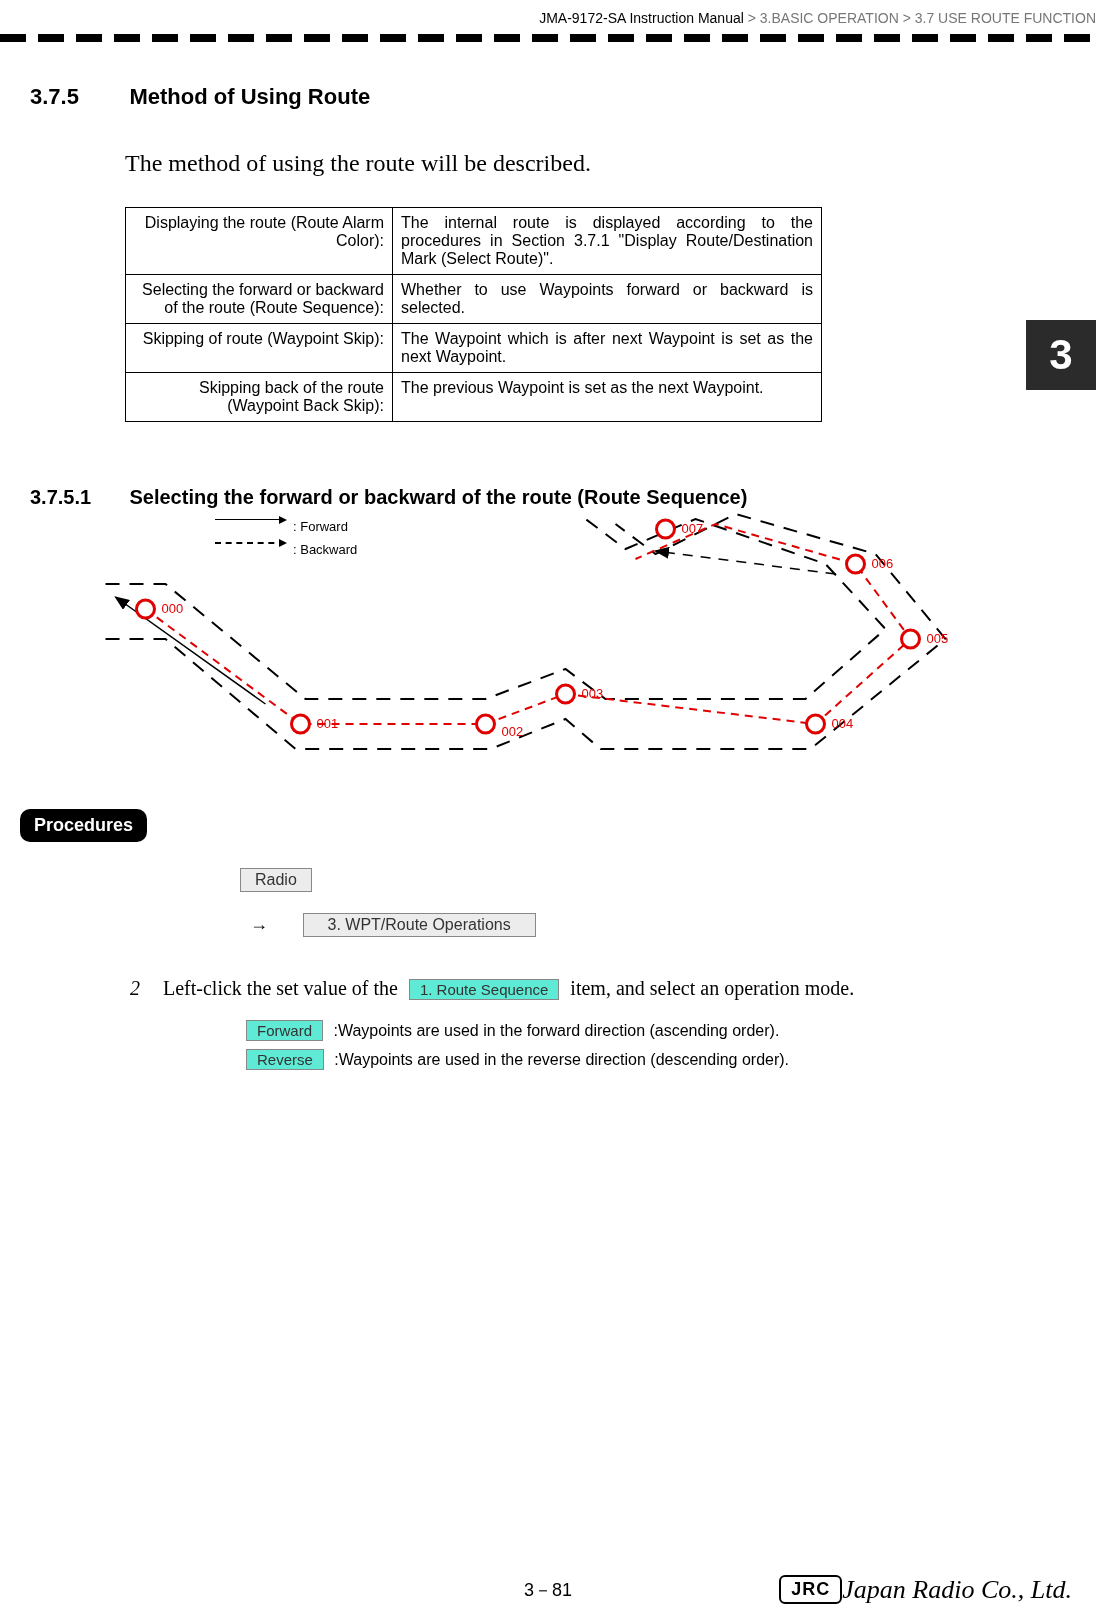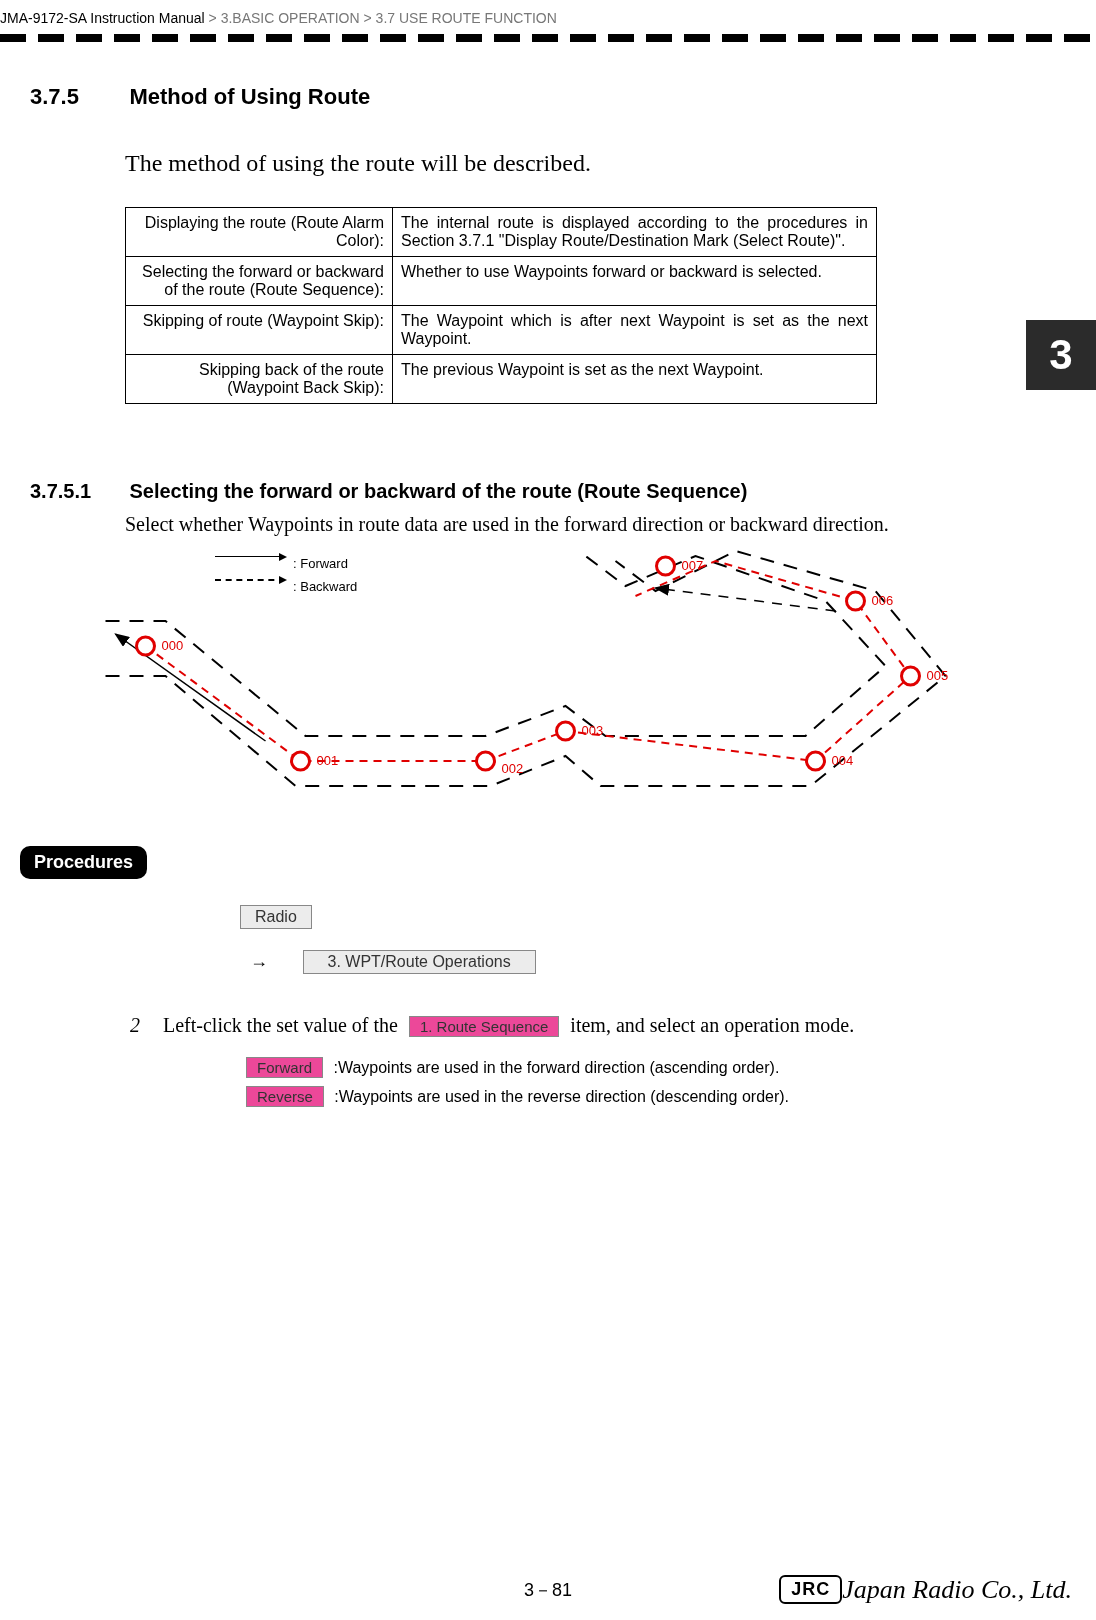--- a/index.html
+++ b/index.html
@@ -1,25 +1,25 @@
 <!DOCTYPE html>
 <html><head>
 <meta charset="utf-8">
 <style>
   html,body{margin:0;padding:0;background:#fff;font-family:Arial,Helvetica,sans-serif;color:#000;width:1096px}
   .page{width:1096px;min-height:1620px;position:relative;padding:0 0 80px 0;box-sizing:border-box}
-  .header{font-size:14px;text-align:left;padding:10px 0 4px 0}
+  .header{font-size:14px;text-align:right;padding:10px 0 4px 0}
   .header .light{color:#777}
   .dash-thick{height:10px;display:flex;flex-wrap:nowrap;overflow:hidden;margin:4px 0 40px 0}
   .dash-thick span{display:inline-block;width:26px;height:8px;background:#000;margin-right:12px;flex:0 0 auto}
   .sec-num{display:inline-block;width:95px;font-size:22px;font-weight:bold;vertical-align:top}
   .sec-title{display:inline-block;font-size:22px;font-weight:bold}
   .row-sec{padding:0 30px}
   .intro{font-family:'Times New Roman',Times,serif;font-size:24px;padding:40px 22px 20px 125px}
-  .tbl{margin:10px 40px 16px 125px;border-collapse:collapse;width:752px;font-size:16px}
+  .tbl{margin:10px 40px 4px 125px;border-collapse:collapse;width:697px;font-size:16px}
   .tbl td{border:1px solid #000;padding:6px 8px;vertical-align:top}
   .tbl td.left{text-align:right;width:250px}
   .tbl td.right{text-align:justify}
   .chapter-tab{position:absolute;right:0;top:320px;width:70px;height:70px;background:#2b2b2b;color:#fff;font-size:42px;font-weight:bold;display:flex;align-items:center;justify-content:center}
   .sub-sec{padding:60px 30px 0 30px}
   .sub-sec-num{display:inline-block;width:95px;font-size:20px;font-weight:bold;vertical-align:top}
   .sub-sec-title{display:inline-block;font-size:20px;font-weight:bold;max-width:870px}
   .sub-intro{font-family:'Times New Roman',Times,serif;font-size:20px;padding:10px 30px 10px 125px}
   .diagram-wrap{position:relative;height:260px;margin:0 40px 0 95px}
   .legend{position:absolute;left:120px;top:10px;font-size:13px}
@@ -32,21 +32,21 @@
   .proc-label{display:inline-block;background:#000;color:#fff;border-radius:10px;padding:6px 14px;font-size:18px;font-weight:bold;margin:40px 0 6px 20px}
   .proc-step1{padding:0 140px 0 130px}
   .step-num{font-family:'Times New Roman',Times,serif;font-size:20px;display:inline-block;width:30px;vertical-align:top}
   .step-bold{font-size:18px;font-weight:bold;display:inline-block;max-width:760px}
   .menu-flow{padding:20px 0 0 240px;font-size:18px;font-family:'Times New Roman',Times,serif}
   .menubtn{display:inline-block;border:1px solid #888;background:#ececec;padding:2px 14px;font-family:Arial,Helvetica,sans-serif;font-size:16px;color:#333}
   .menubtn.wide{padding:2px 24px}
   .arrow{display:inline-block;margin:0 30px 0 10px}
   .proc-step2{padding:40px 140px 0 130px;font-family:'Times New Roman',Times,serif;font-size:20px}
   .proc-step2 .step-num2{font-style:italic;padding-right:18px}
-  .inlinebtn{display:inline-block;border:1px solid #888;background:#ec4899;padding:1px 10px;font-family:Arial,Helvetica,sans-serif;font-size:15px;color:#333;margin:0 6px;vertical-align:baseline}
+  .inlinebtn{display:inline-block;border:1px solid #888;background:#5eead4;padding:1px 10px;font-family:Arial,Helvetica,sans-serif;font-size:15px;color:#333;margin:0 6px;vertical-align:baseline}
   .desc-list{padding:20px 0 0 240px;font-size:16px}
   .desc-list .drow{margin-bottom:8px}
   .footer{position:absolute;bottom:30px;left:0;right:0;display:flex;align-items:center;justify-content:center}
   .pagenum{font-size:18px;position:absolute;left:50%;transform:translateX(-50%)}
   .jrc{position:absolute;right:24px;display:flex;align-items:flex-start;gap:0}
   .jrc .box{border:2px solid #000;border-radius:6px;padding:2px 10px;font-weight:bold;font-size:18px;letter-spacing:1px}
   .jrc .script{font-family:'Brush Script MT','Segoe Script',cursive;font-size:26px;font-style:italic}
 </style>
 </head>
 <body>
@@ -120,21 +120,20 @@
     </tr>
   </tbody>
     </table>
 
   <div class="chapter-tab">3</div>
 
   <div class="sub-sec">
     <span class="sub-sec-num">3.7.5.1</span>
     <span class="sub-sec-title">Selecting the forward or backward of the route (Route Sequence)</span>
   </div>
-  <div class="sub-intro">Select whether Waypoints in route data are used in the forward direction or backward direction.</div>
 
   <div class="diagram-wrap">
     <div class="legend">
       <div class="lrow">
           <span class="solid"></span>
           <span>: Forward</span>
         </div>
       <div class="lrow">
           <span class="dashed"></span>
           <span>: Backward</span>

